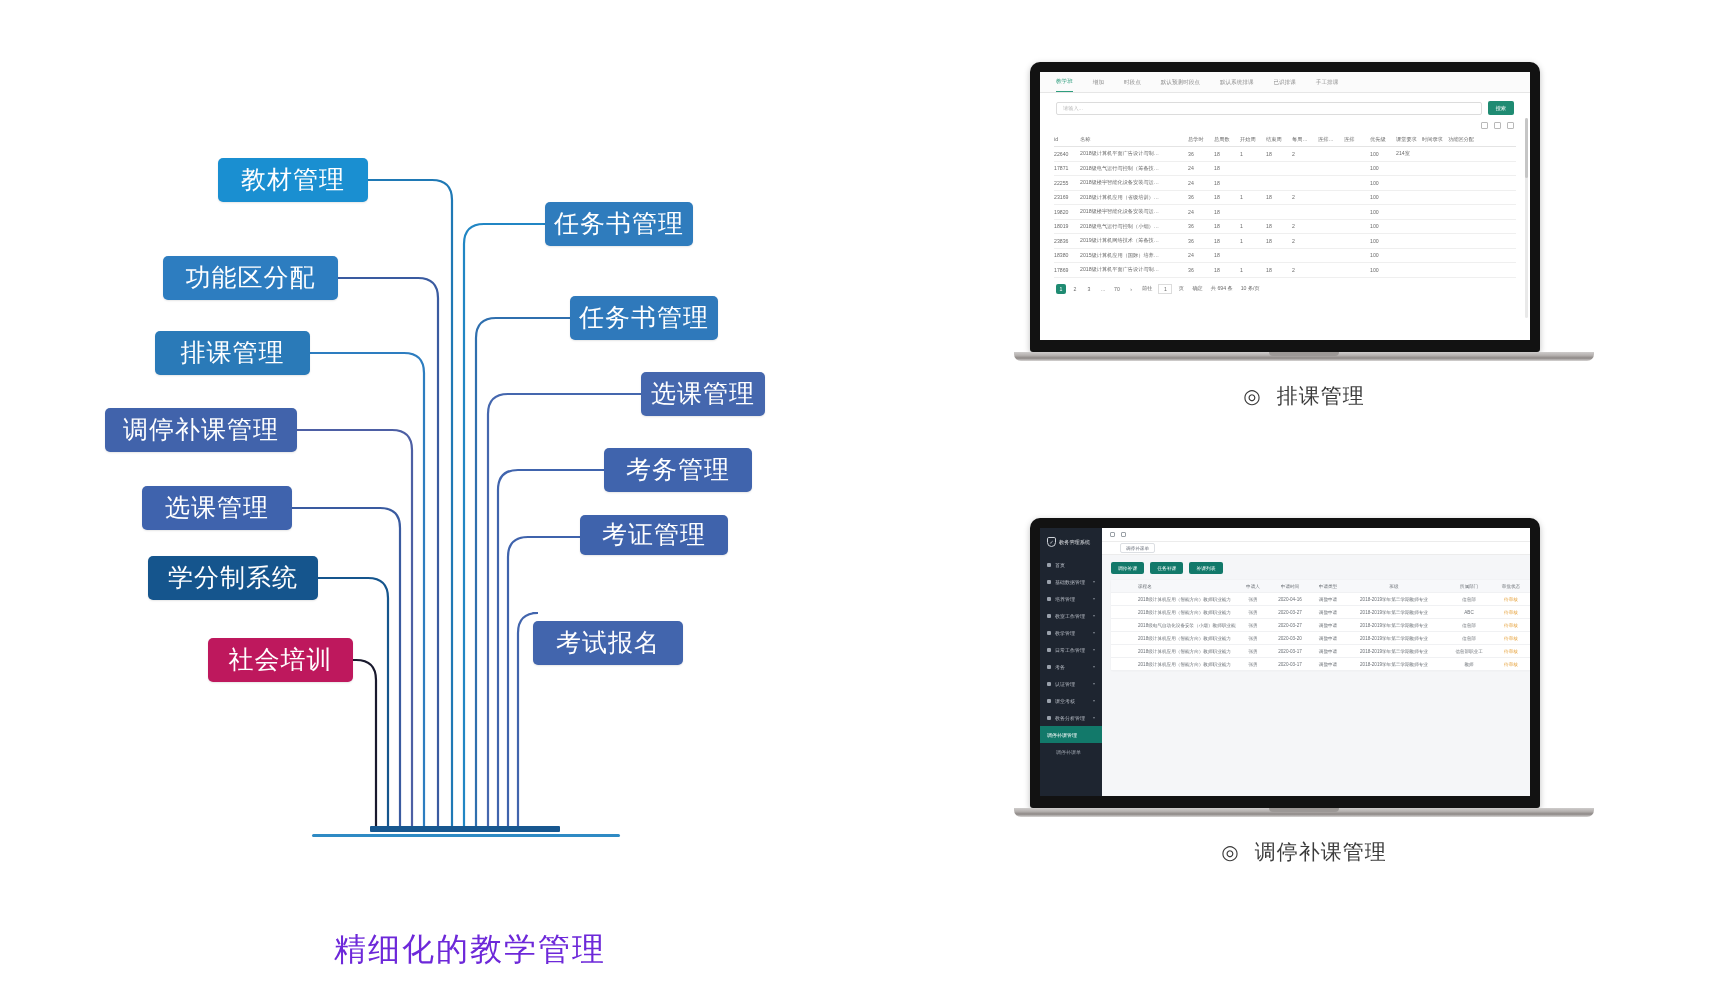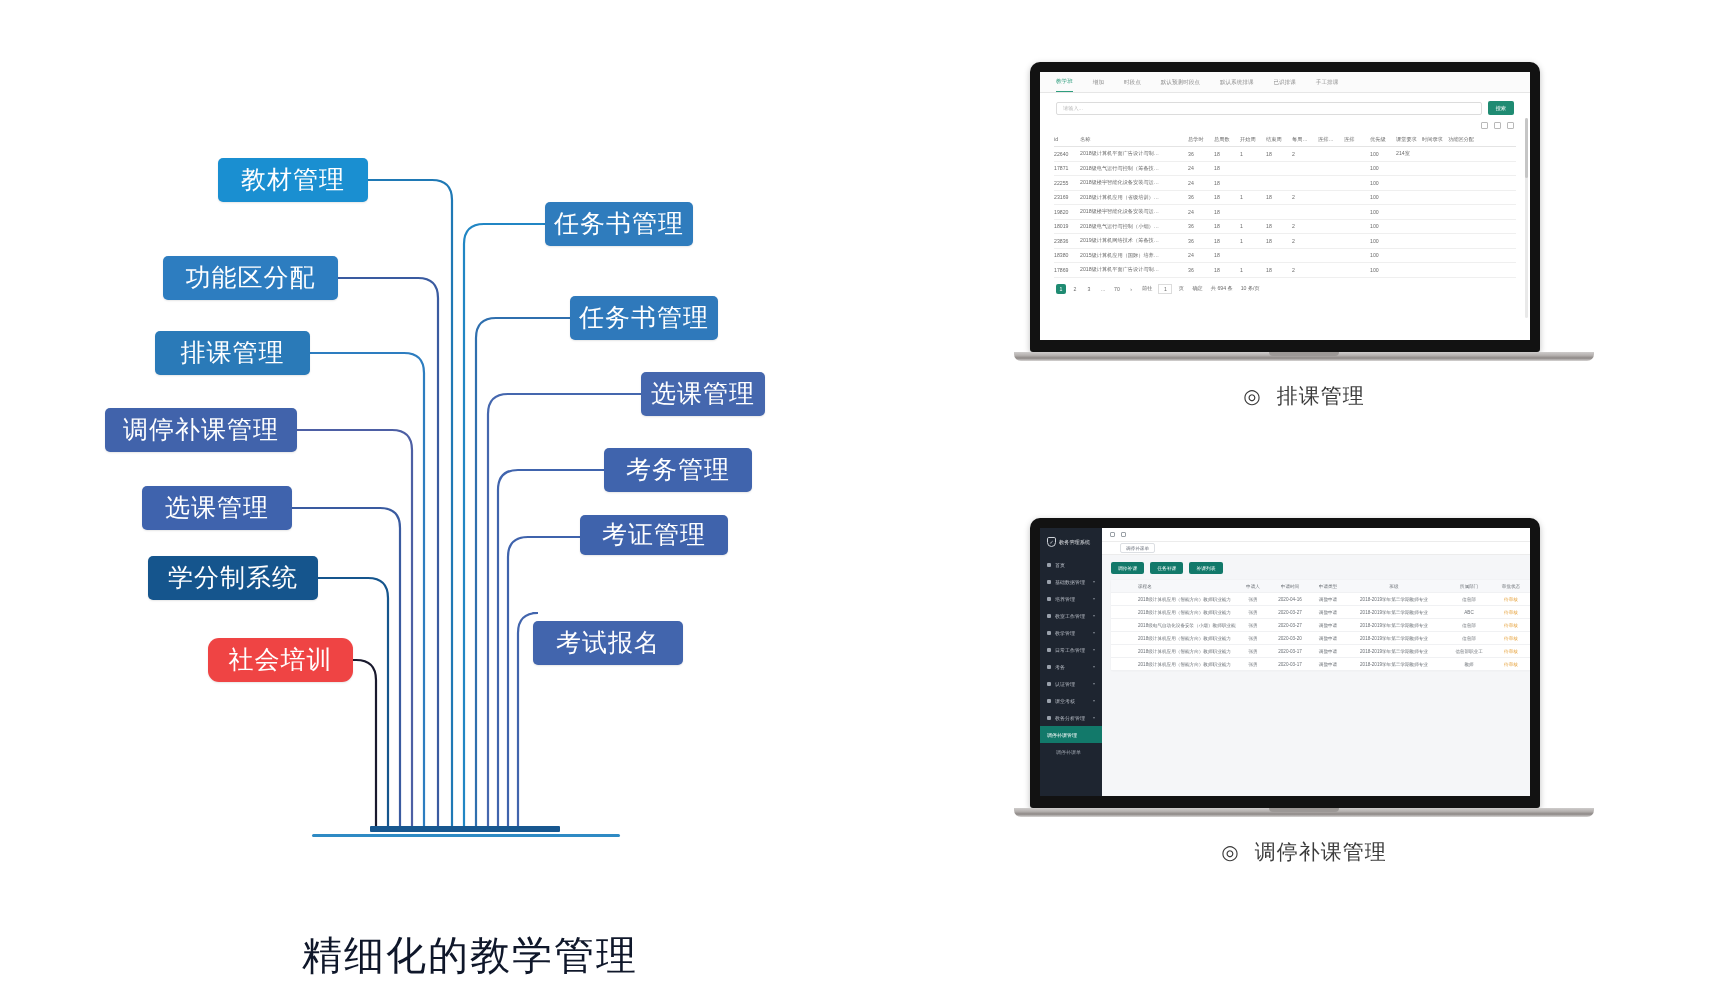--- a/index.html
+++ b/index.html
@@ -25,22 +25,22 @@
     font-size: 25px;
     line-height: 1;
     padding: 9px 14px 11px 14px;
     box-shadow: 0 1px 2px rgba(0,0,0,0.10);
   }
 
   #diagram-title {
     position: absolute;
     left: 0; top: 928px; width: 940px;
     text-align: center;
-    font-size: 40px;
-    color: #0f172a;
+    font-size: 32px;
+    color: #6d28d9;
     letter-spacing: 2px;
   }
 
   
   .laptop { position: absolute; }
   .laptop-lid {
     position: absolute; left: 0; top: 0;
     background: #121212;
     border-radius: 10px 10px 3px 3px;
     padding: 10px 10px 12px 10px;
@@ -191,21 +191,21 @@
     </div>
     <div class="node" style="left:105px; top:408px; width:192px; height:44px; background:#4163ab;">
       <span>调停补课管理</span>
     </div>
     <div class="node" style="left:142px; top:486px; width:150px; height:44px; background:#3f63ad;">
       <span>选课管理</span>
     </div>
     <div class="node" style="left:148px; top:556px; width:170px; height:44px; background:#15558d;">
       <span>学分制系统</span>
     </div>
-    <div class="node" style="left:208px; top:638px; width:145px; height:44px; background:#ef4444;border-radius:11px;">
+    <div class="node" style="left:208px; top:638px; width:145px; height:44px; background:#be185d;">
       <span>社会培训</span>
     </div>
 
     <div class="node" style="left:545px; top:202px; width:148px; height:44px; background:#2f7cbd;">
       <span>任务书管理</span>
     </div>
     <div class="node" style="left:570px; top:296px; width:148px; height:44px; background:#2f79bb;">
       <span>任务书管理</span>
     </div>
     <div class="node" style="left:641px; top:372px; width:124px; height:44px; background:#4567ae;">

